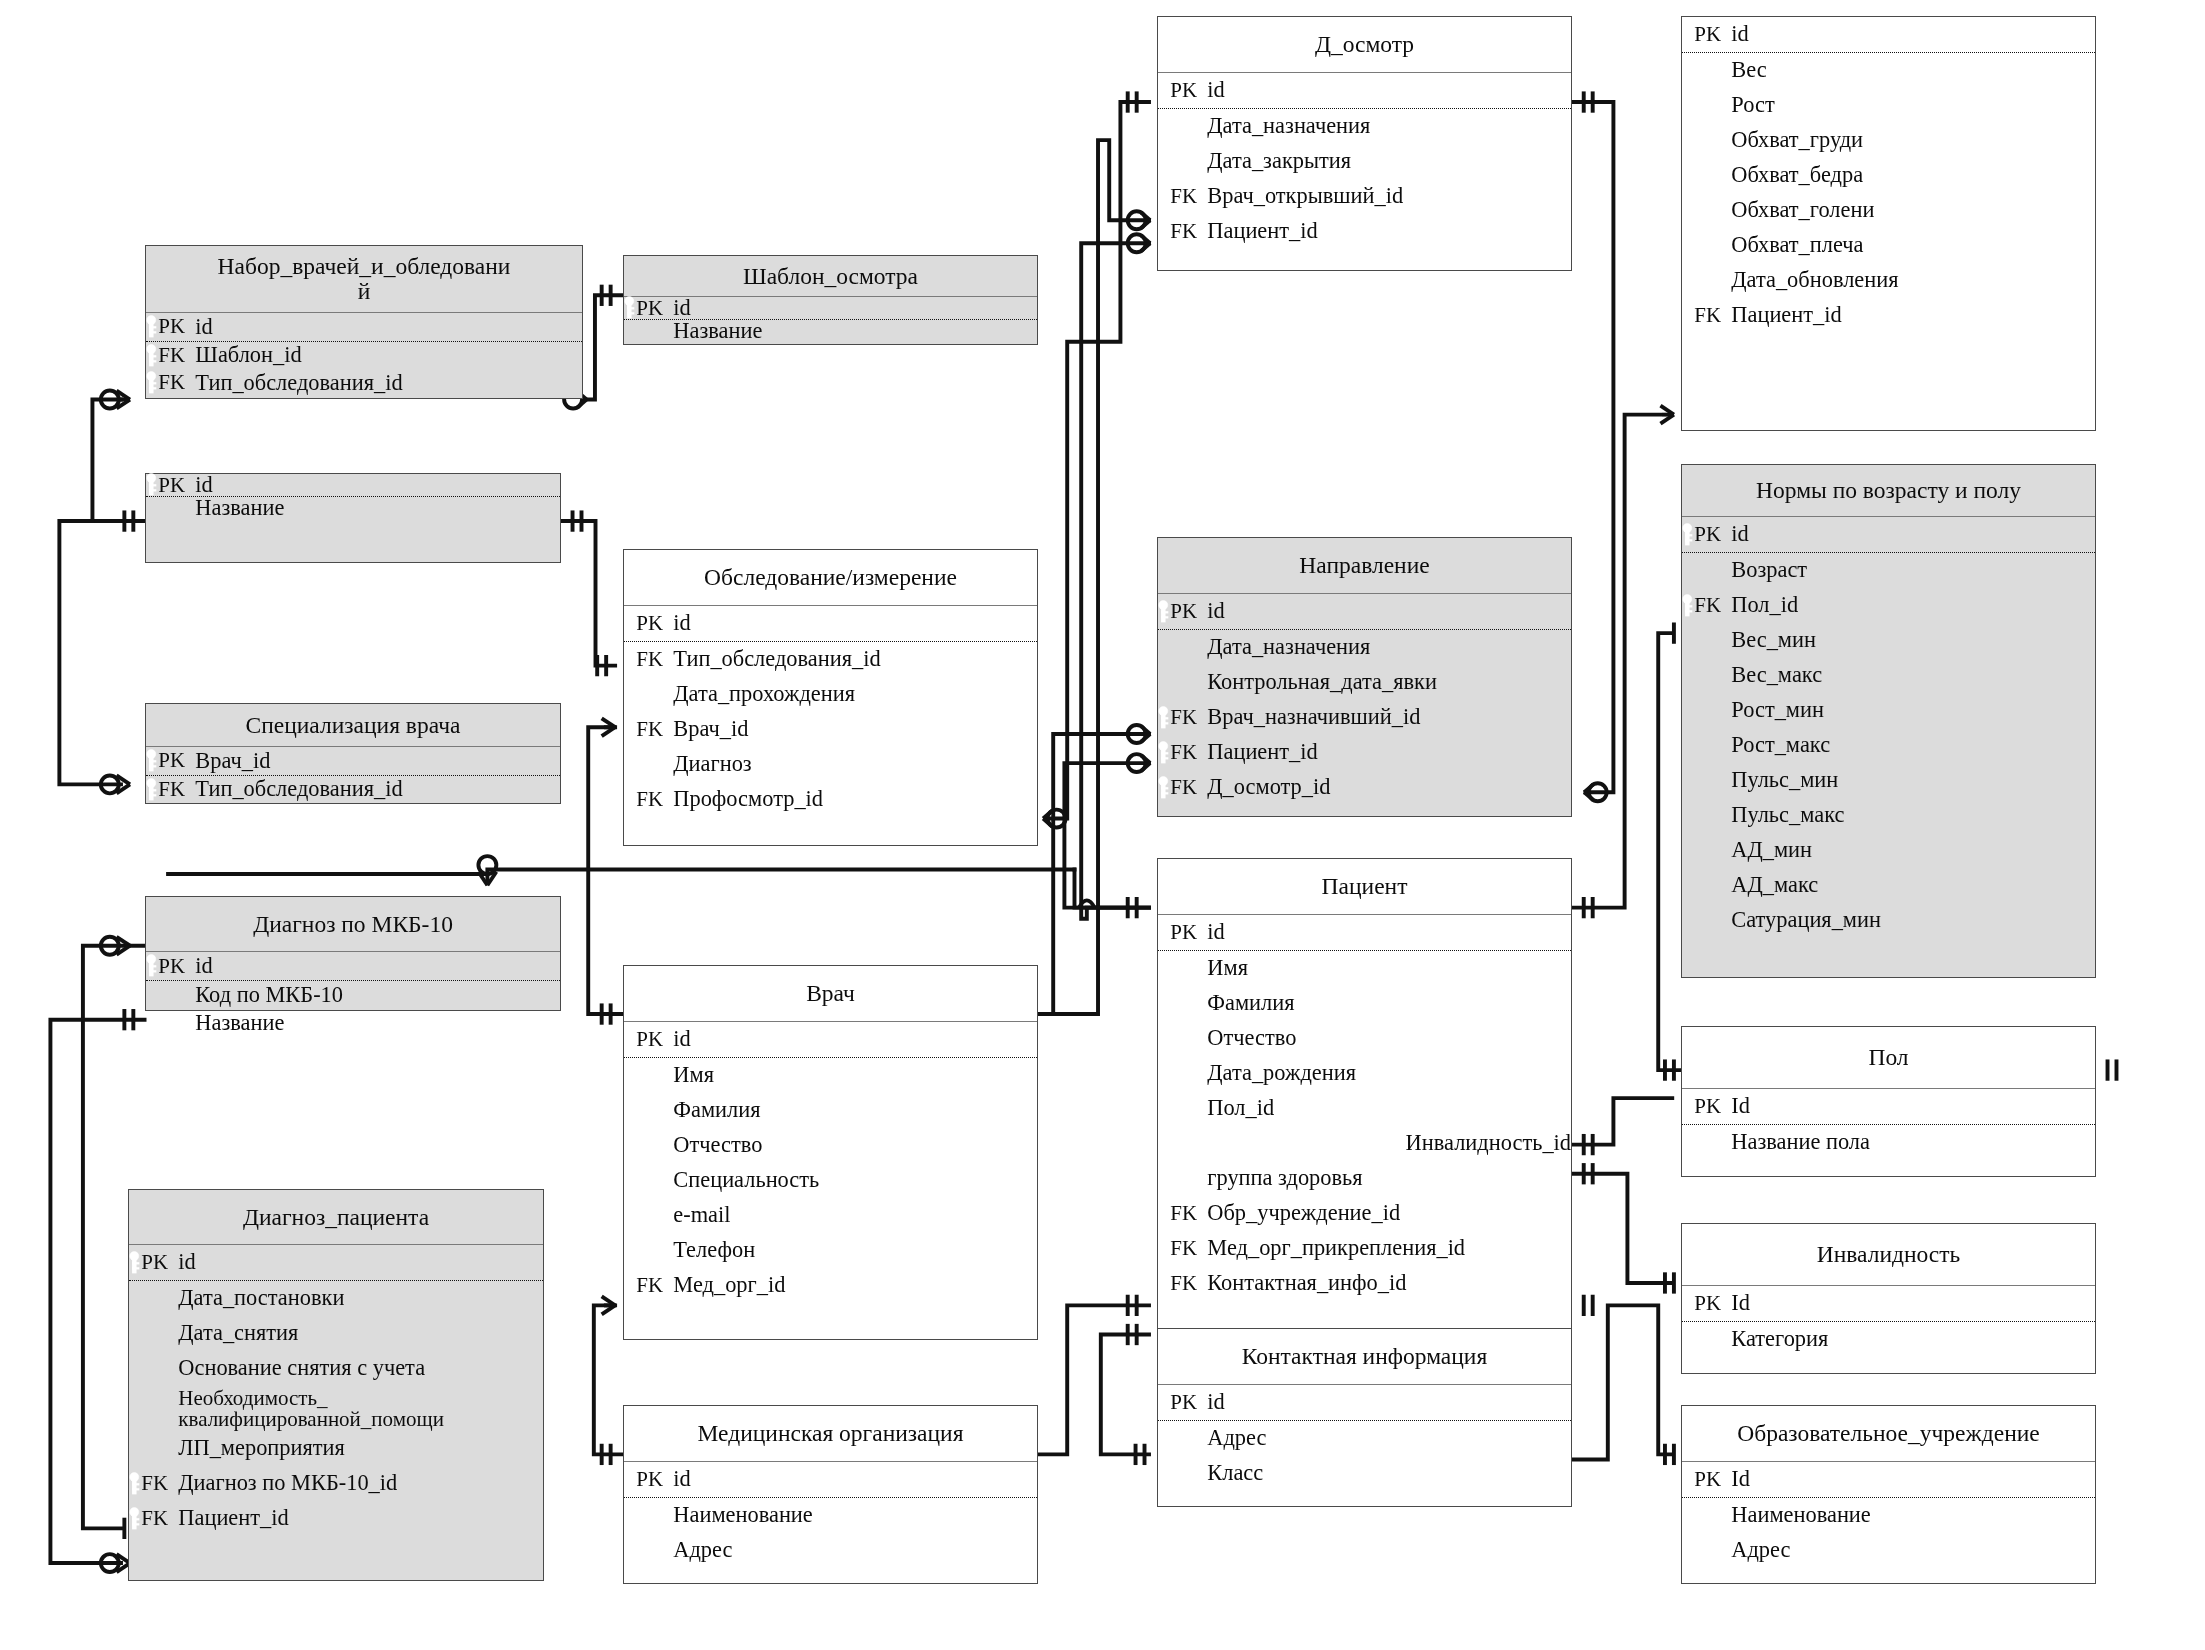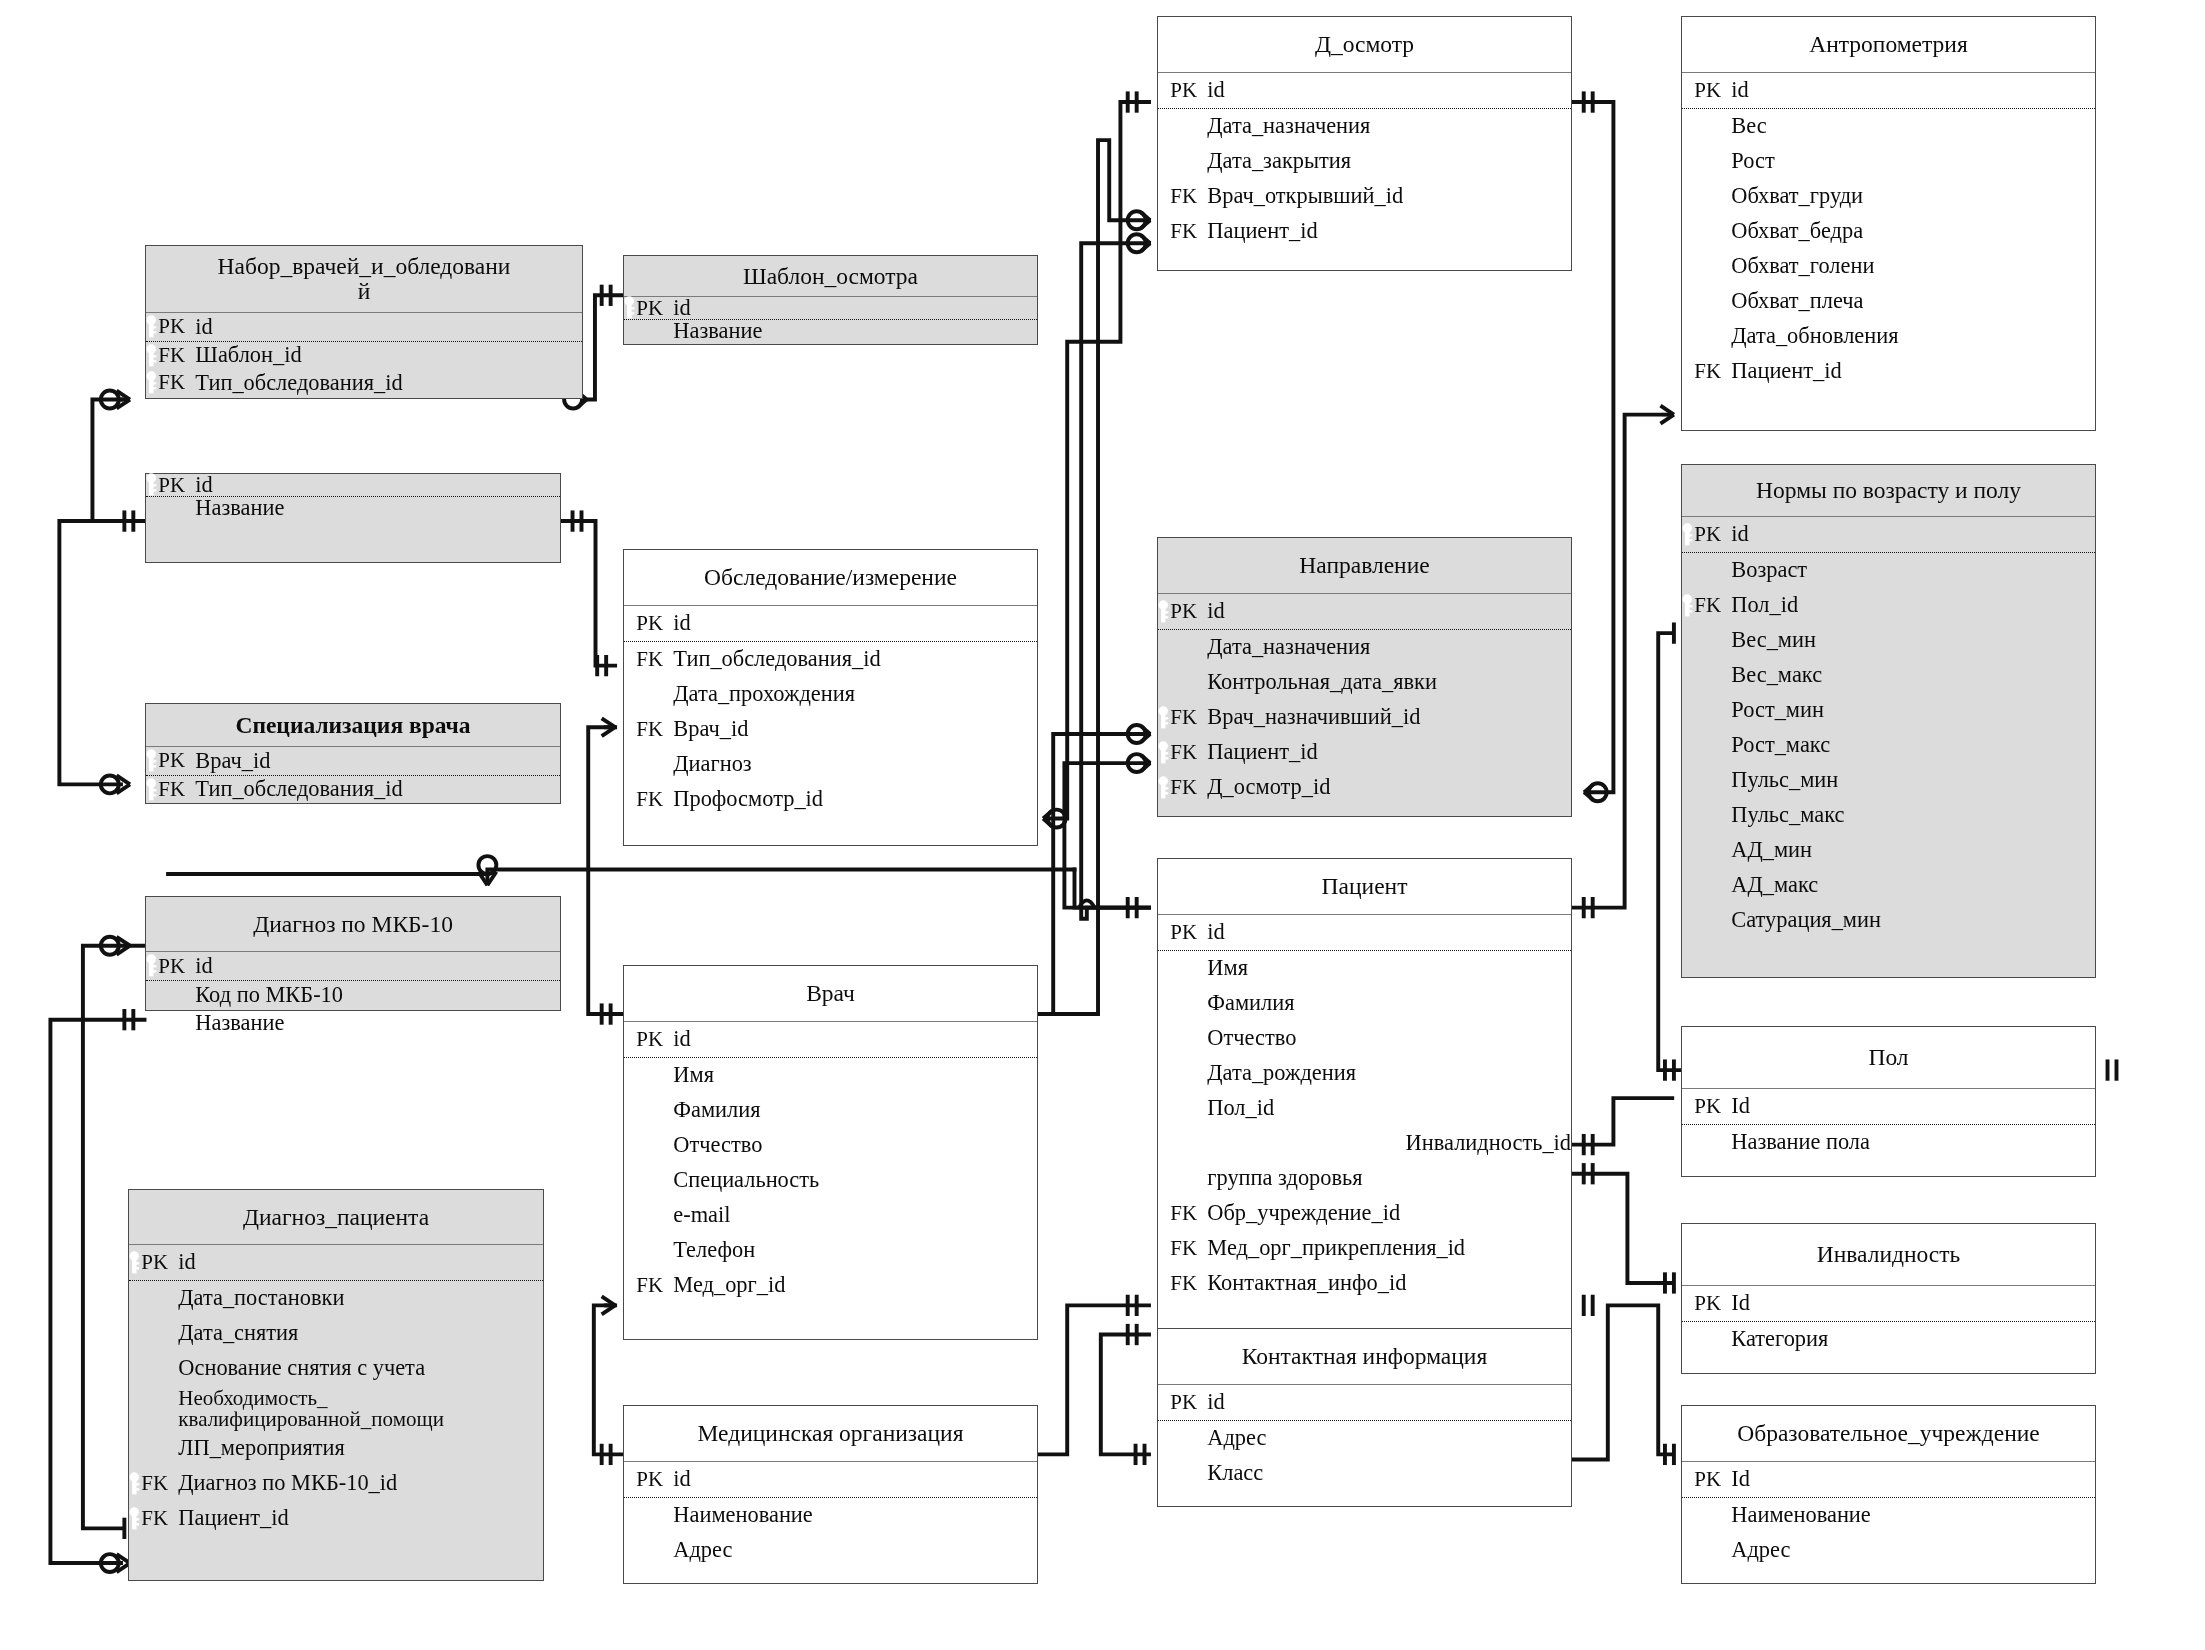--- a/index.html
+++ b/index.html
@@ -449,21 +449,21 @@
           <span class="tag blank"></span>
           <span class="nm">Диагноз</span>
         </div>
         <div class="attr" style="height: 35px;">
           <span class="tag">FK</span>
           <span class="nm">Профосмотр_id</span>
         </div>
       </div>
     </div>
     <div class="ent shaded" style="left: 145px; top: 703px; width: 416px; height: 101px;">
-      <div class="title" style="height: 43px; font-weight: bold;">Специализация врача</div>
+      <div class="title" style="height: 43px;">Специализация врача</div>
       <div class="body">
         <div class="attr" style="height: 27.5px;">
           <span class="keyic">
             <svg viewBox="0 0 26 42" width="14.6" height="23.5">
               <circle cx="13" cy="9" r="8" fill="#ffffff" stroke="#ffffff" stroke-width="1"></circle>
               <rect x="9" y="14" width="8" height="26" fill="#ffffff"></rect>
               <rect x="9" y="20" width="13" height="4" fill="#ffffff"></rect>
               <rect x="9" y="29" width="13" height="4" fill="#ffffff"></rect>
             </svg>
           </span>
@@ -780,21 +780,20 @@
           <span class="tag blank"></span>
           <span class="nm">Адрес</span>
         </div>
         <div class="attr" style="height: 35px;">
           <span class="tag blank"></span>
           <span class="nm">Класс</span>
         </div>
       </div>
     </div>
     <div class="ent" style="left: 1681px; top: 15.7px; width: 415px; height: 415px;">
-      <div class="title" style="height: 56px;">Антропометрия</div>
       <div class="body">
         <div class="attr" style="height: 35px;">
           <span class="tag">PK</span>
           <span class="nm">id</span>
         </div>
         <div class="pkdiv"></div>
         <div class="attr" style="height: 35px;">
           <span class="tag blank"></span>
           <span class="nm">Вес</span>
         </div>

